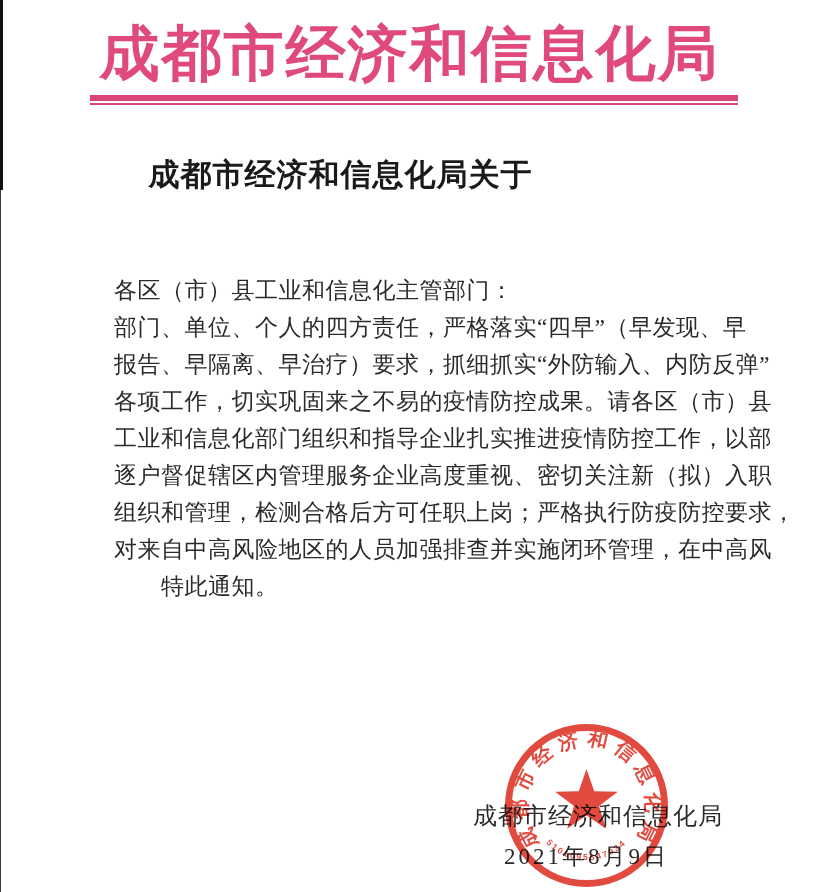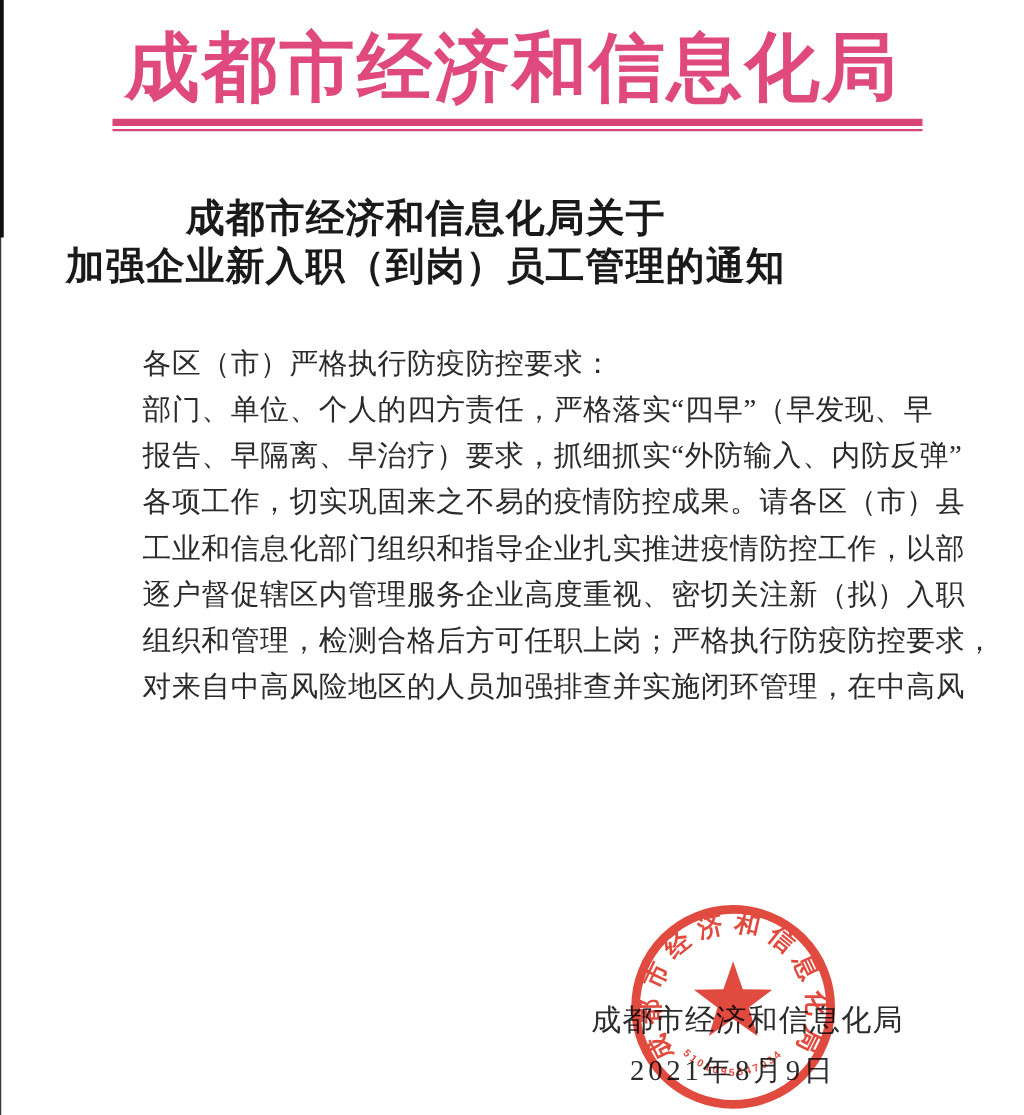--- a/index.html
+++ b/index.html
@@ -94,32 +94,32 @@
 <body>
 
 <div class="edge-thin"></div>
 <div class="edge-thick"></div>
 
 <div class="letterhead">成都市经济和信息化局</div>
 <div class="rule"></div>
 
 <div class="doc-title">
   <div>成都市经济和信息化局关于</div>
-  <div>加强企业新入职（到岗）员工管理的通知</div>
 </div>
 
 <div class="body-text">
-  <div class="body-line">各区（市）严格执行防疫防控要求：</div>
+  <div class="body-line">各区（市）县工业和信息化主管部门：</div>
   <div class="body-line">部门、单位、个人的四方责任，严格落实“四早”（早发现、早</div>
   <div class="body-line">报告、早隔离、早治疗）要求，抓细抓实“外防输入、内防反弹”</div>
   <div class="body-line">各项工作，切实巩固来之不易的疫情防控成果。请各区（市）县</div>
   <div class="body-line">工业和信息化部门组织和指导企业扎实推进疫情防控工作，以部</div>
   <div class="body-line">逐户督促辖区内管理服务企业高度重视、密切关注新（拟）入职</div>
   <div class="body-line">组织和管理，检测合格后方可任职上岗；严格执行防疫防控要求，</div>
   <div class="body-line">对来自中高风险地区的人员加强排查并实施闭环管理，在中高风</div>
+  <div class="body-line">　　特此通知。</div>
 </div>
 
 <div class="sig-agency">成都市经济和信息化局</div>
 <div class="sig-date">2021年8月9日</div>
 
 <div class="seal">
   <svg viewBox="0 0 167 167" xmlns="http://www.w3.org/2000/svg">
     <defs>
       <path id="seal-top-arc" d="M 37.54 122.07 A 60 60 0 1 1 129.46 122.07" fill="none"></path>
       <path id="seal-bottom-arc" d="M 35.87 111 A 55 55 0 0 0 131.13 111" fill="none"></path>

